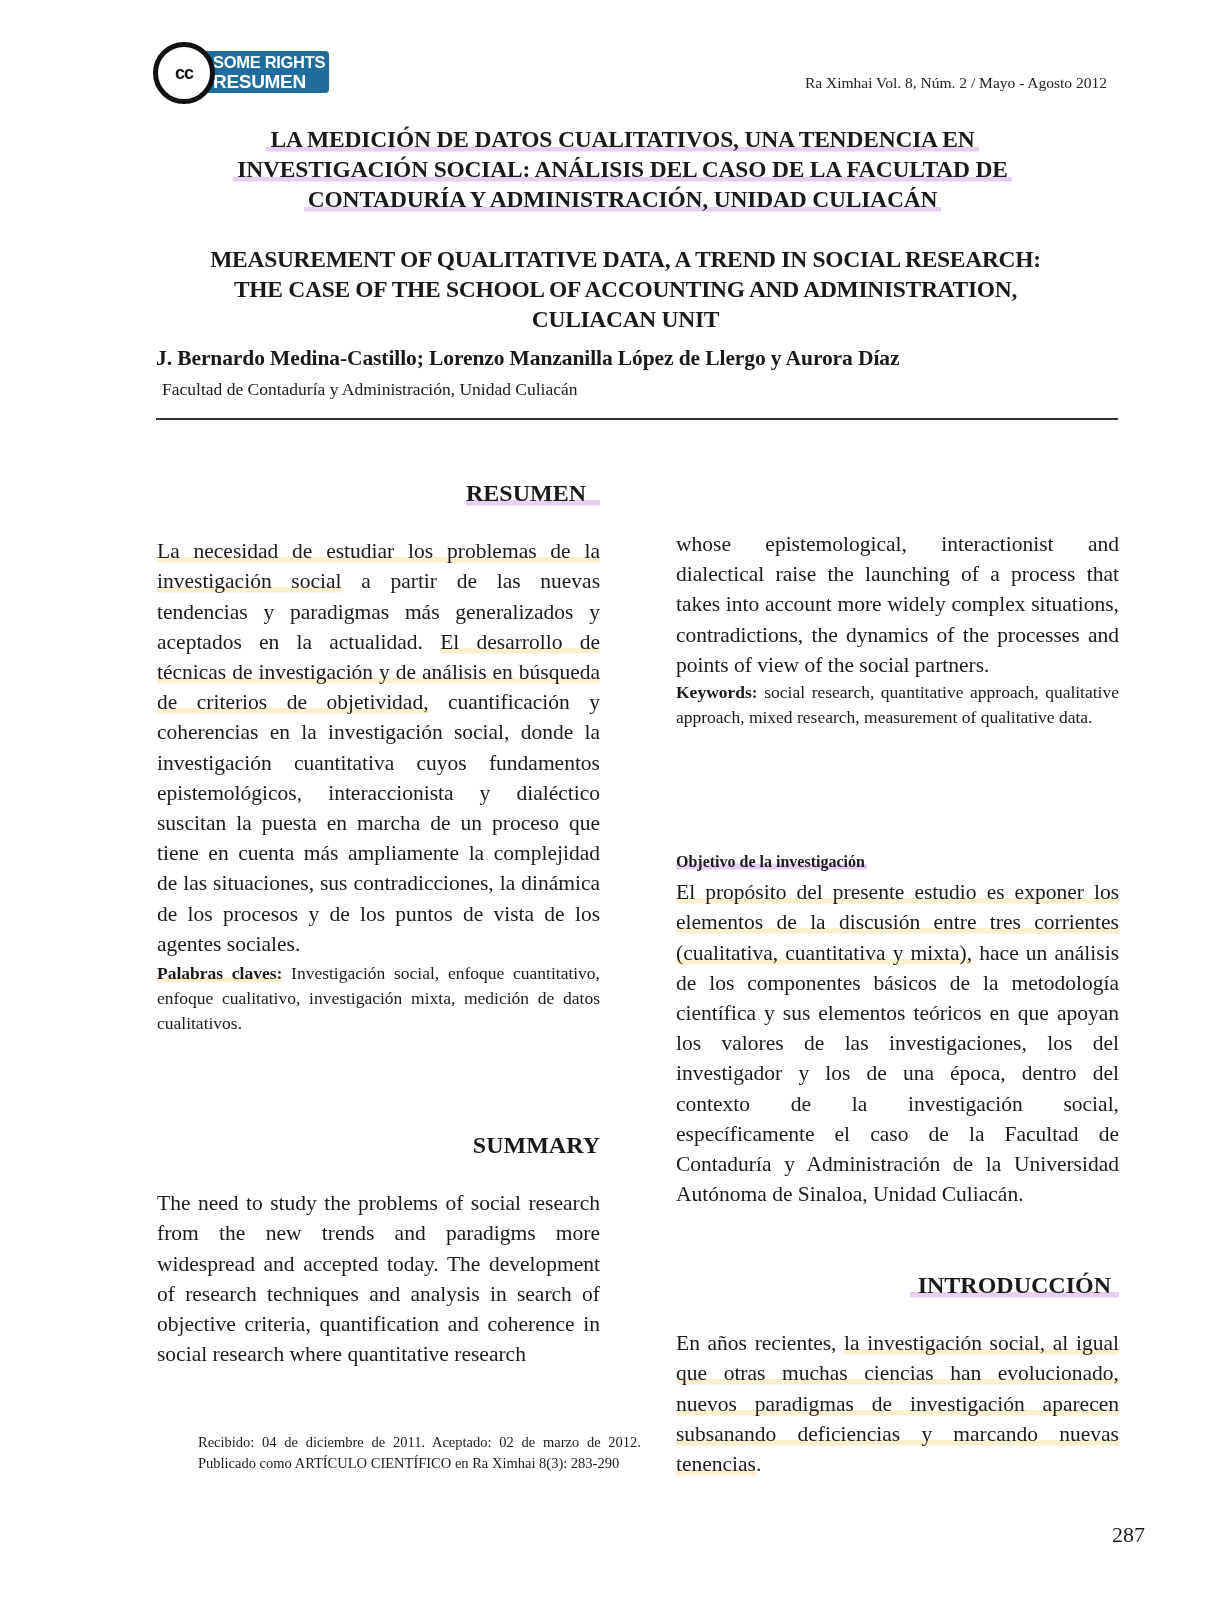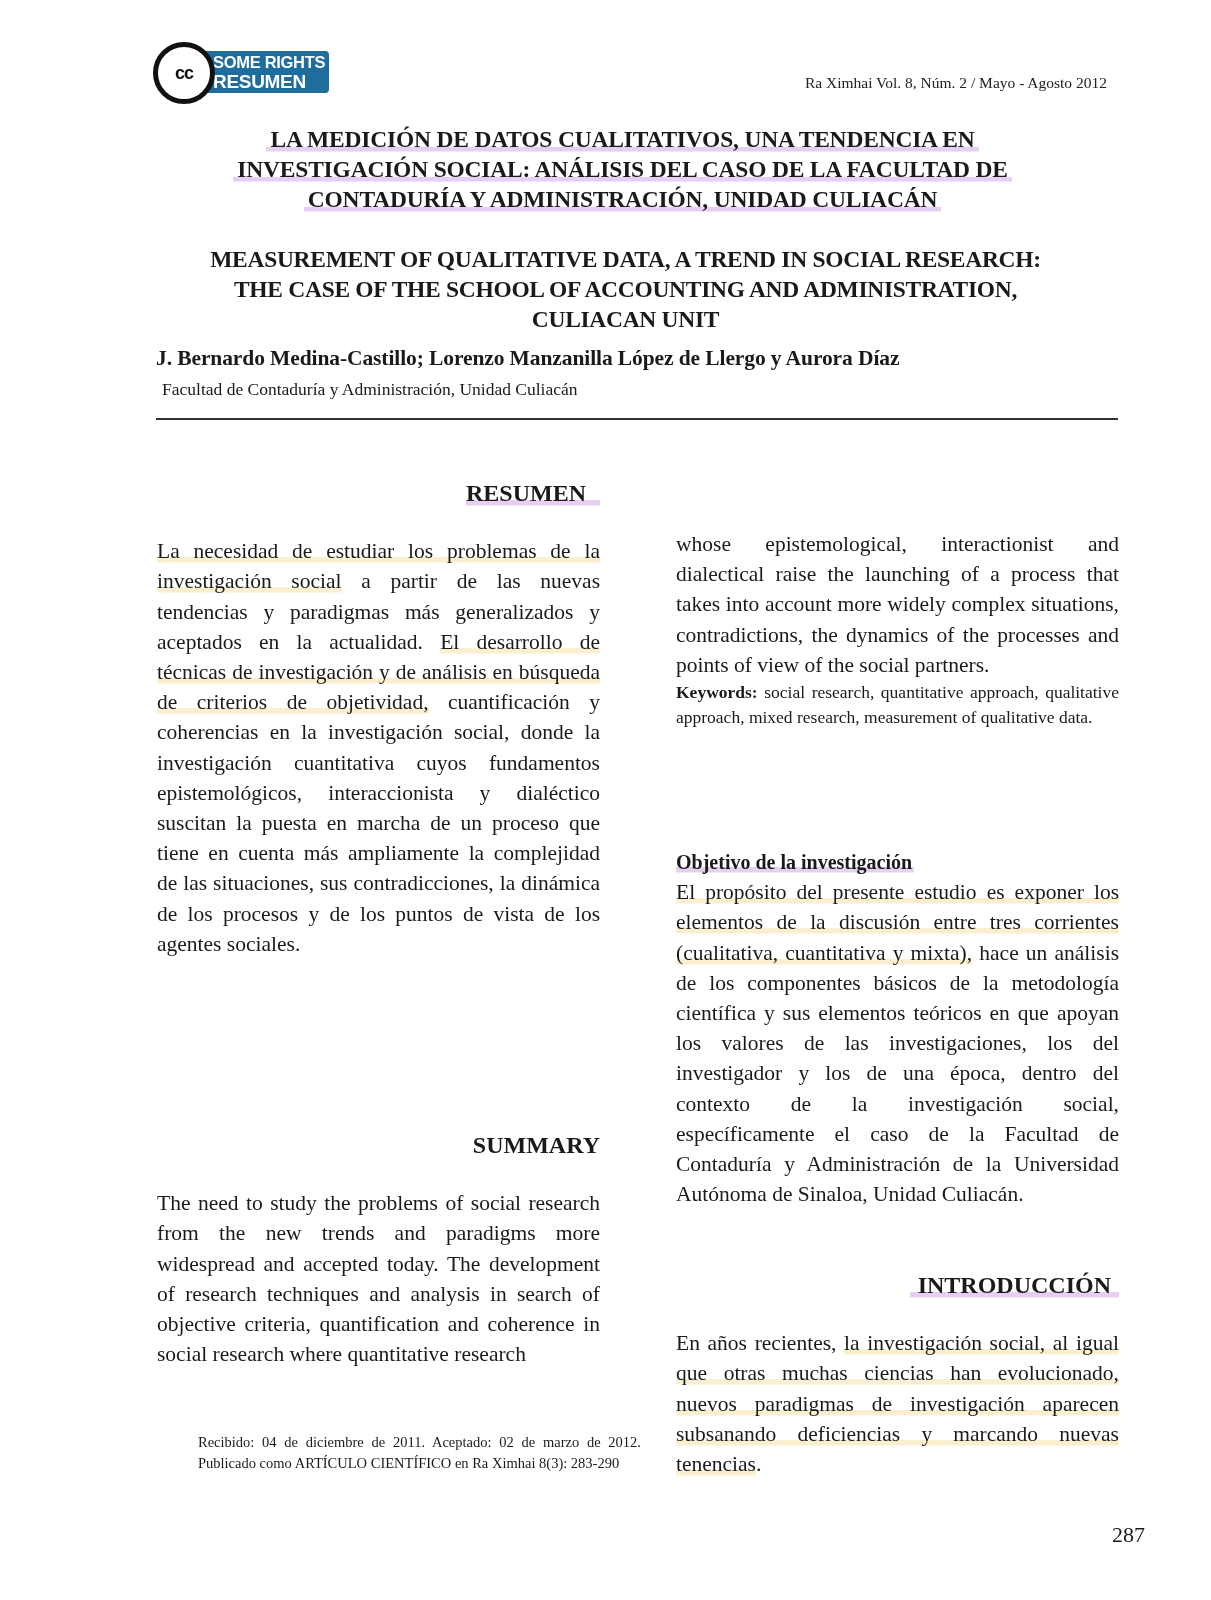--- a/index.html
+++ b/index.html
@@ -68,36 +68,37 @@
 
 <div class="abs authors">J. Bernardo Medina-Castillo; Lorenzo Manzanilla López de Llergo y Aurora Díaz</div>
 <div class="abs affil">Facultad de Contaduría y Administración, Unidad Culiacán</div>
 <div class="abs rule"></div>
 
 <div class="col col-left" style="top:478px;">
   <div class="sec-head" style="margin-bottom:28px;">
     <span class="hl-purple">RESUMEN</span>
   </div>
   <p><span class="hl-yellow">La necesidad de estudiar los problemas de la investigación social</span><span> a partir de las nuevas tendencias y paradigmas más generalizados y aceptados en la actualidad. </span><span class="hl-yellow">El desarrollo de técnicas de investigación y de análisis en búsqueda de criterios de objetividad,</span><span> cuantificación y coherencias en la investigación social, donde la investigación cuantitativa cuyos fundamentos epistemológicos, interaccionista y dialéctico suscitan la puesta en marcha de un proceso que tiene en cuenta más ampliamente la complejidad de las situaciones, sus contradicciones, la dinámica de los procesos y de los puntos de vista de los agentes sociales.</span></p>
+  <p class="kw" style="margin-top:2px;"><b class="hl-yellow">Palabras claves:</b><span> Investigación social, enfoque cuantitativo, enfoque cualitativo, investigación mixta, medición de datos cualitativos.</span></p>
 </div>
 
 <div class="col col-left" style="top:1130px;">
   <div class="sec-head" style="margin-bottom:28px;">SUMMARY</div>
   <p>The need to study the problems of social research from the new trends and paradigms more widespread and accepted today. The development of research techniques and analysis in search of objective criteria, quantification and coherence in social research where quantitative research</p>
 </div>
 
 <div class="col col-left received" style="top:1432px;margin-left:41px;">Recibido: 04 de diciembre de 2011. Aceptado: 02 de marzo de 2012. Publicado como ARTÍCULO CIENTÍFICO en Ra Ximhai 8(3): 283-290</div>
 
 <div class="col col-right" style="top:481px;">
   <p>whose epistemological, interactionist and dialectical raise the launching of a process that takes into account more widely complex situations, contradictions, the dynamics of the processes and points of view of the social partners.</p>
   <p class="kw" style="margin-top:0;"><b>Keywords:</b><span> social research, quantitative approach, qualitative approach, mixed research, measurement of qualitative data.</span></p>
 </div>
 
 <div class="col col-right" style="top:799px;">
-  <div style="font-weight:bold; font-size:20px;">
+  <div style="font-weight:bold; font-size:16px;">
     <span class="hl-purple" style="padding-right:2px;">Objetivo de la investigación</span>
   </div>
   <p><span class="hl-yellow">El propósito del presente estudio es exponer los elementos de la discusión entre  tres corrientes (cualitativa, cuantitativa y mixta),</span><span> hace un análisis de los componentes básicos de la metodología científica y sus elementos teóricos en que apoyan los valores de las investigaciones, los del investigador y los de una época, dentro del contexto de la investigación social, específicamente el caso de la Facultad de Contaduría y Administración de la Universidad Autónoma de Sinaloa, Unidad Culiacán.</span></p>
 </div>
 
 <div class="col col-right" style="top:1222px;">
   <div class="sec-head" style="margin-bottom:28px;">
     <span class="hl-purple-c">INTRODUCCIÓN</span>
   </div>
   <p><span>En años recientes, </span><span class="hl-yellow">la investigación social, al igual que otras muchas ciencias han evolucionado, nuevos paradigmas de investigación aparecen subsanando deficiencias y marcando nuevas tenencias</span><span>.</span></p>

